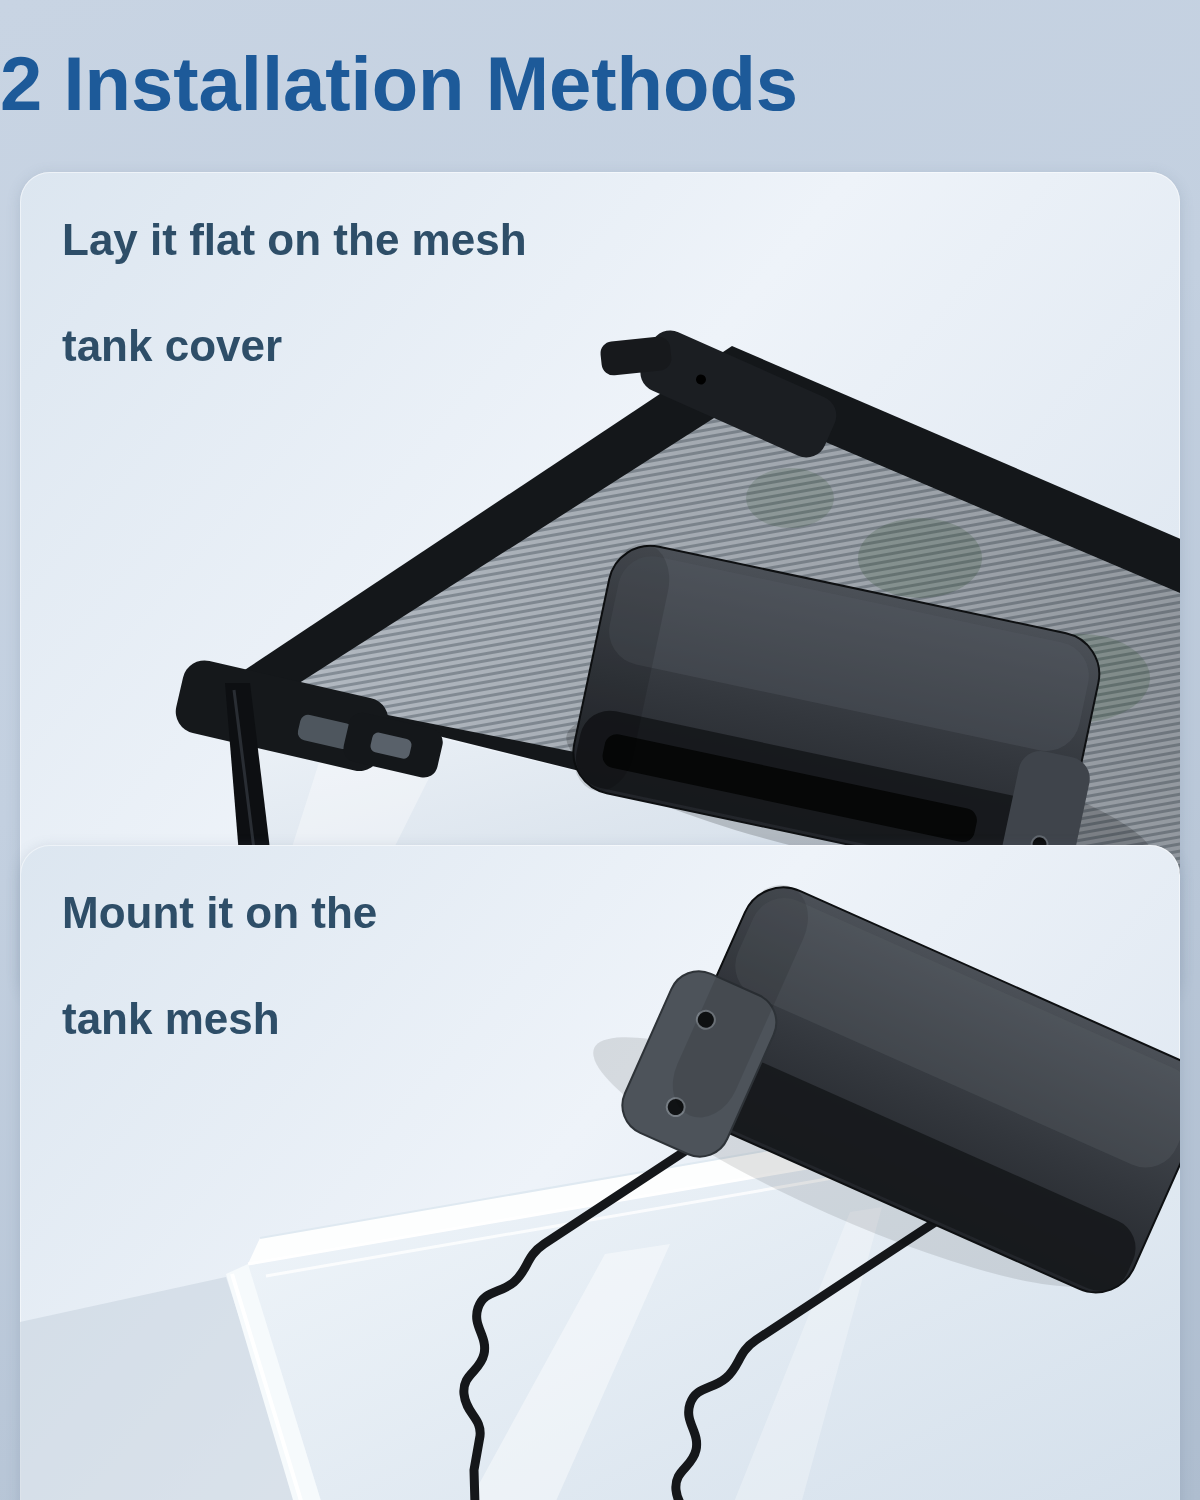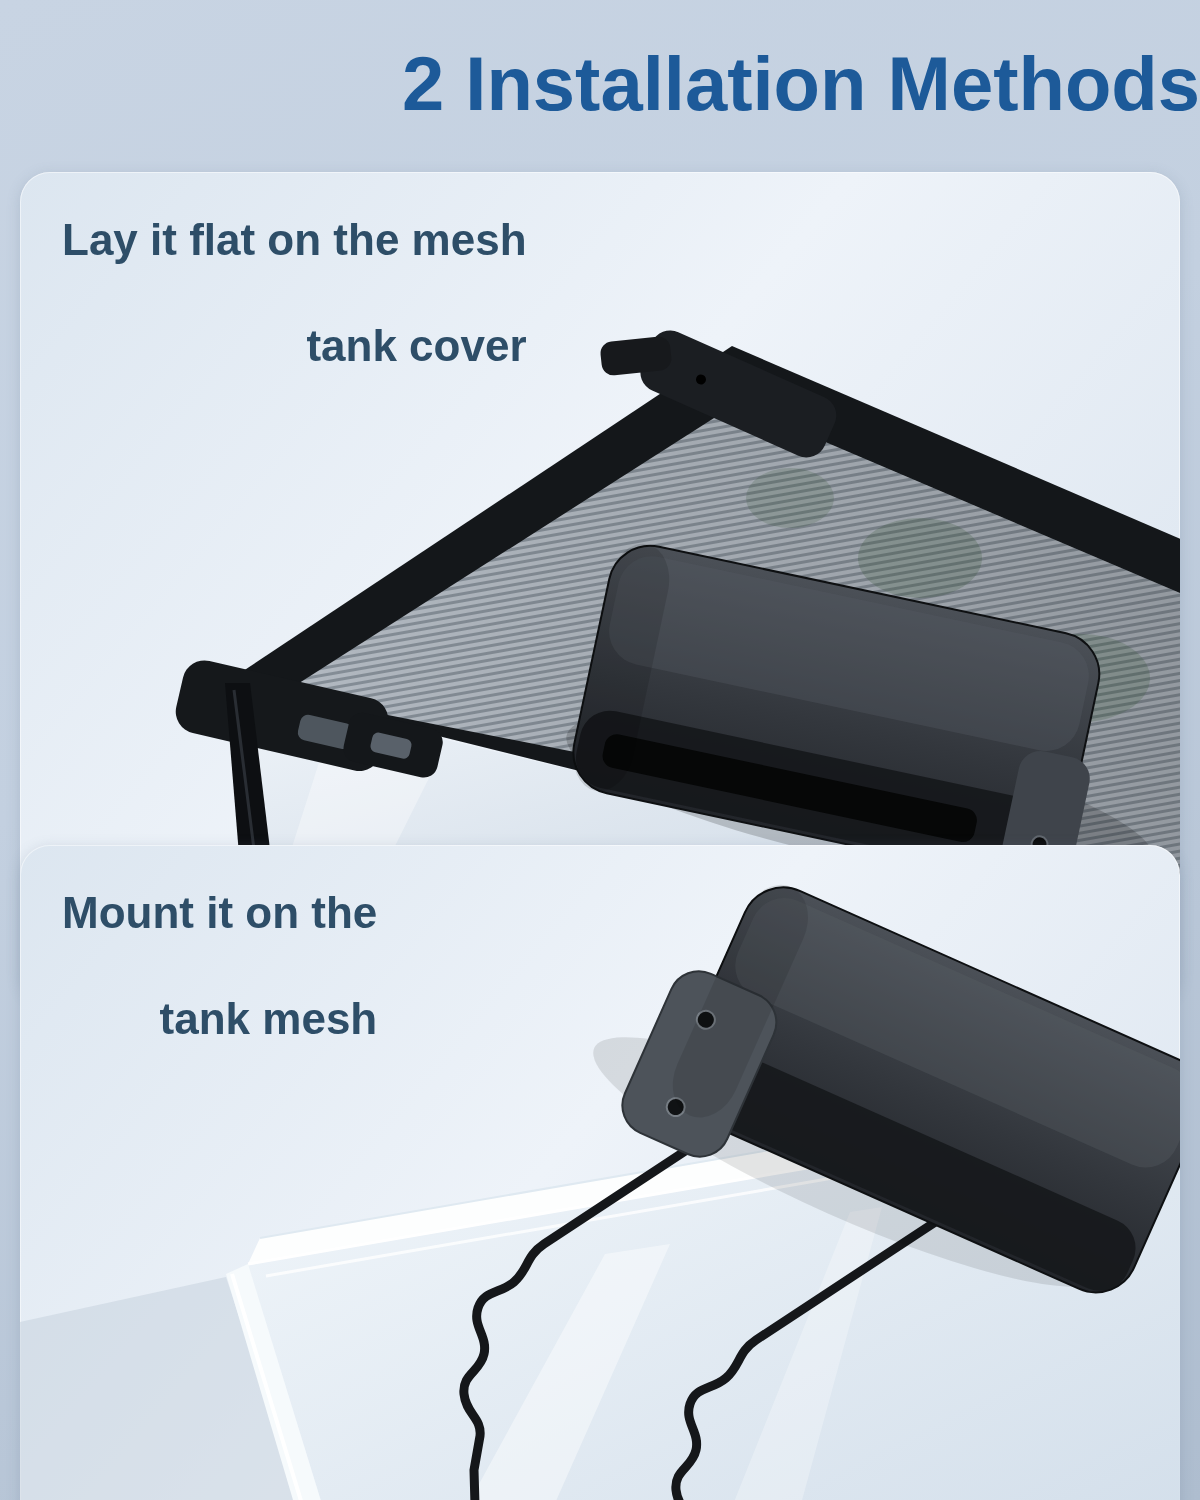--- a/index.html
+++ b/index.html
@@ -5,37 +5,37 @@
   * { margin:0; padding:0; box-sizing:border-box; }
   html,body { width:1200px; height:1500px; }
   body {
     font-family:"Liberation Sans", sans-serif;
     background:linear-gradient(155deg, var(--page-bg-top,#c8d4e3) 0%, #c3d0e0 40%, var(--page-bg-bottom,#aebdcf) 100%);
     position:relative;
     overflow:hidden;
   }
   .title {
     position:absolute; top:40px; left:0; width:100%;
-    text-align:right; font-size:76px; font-weight:bold;
+    text-align:left; font-size:76px; font-weight:bold;
     color:var(--title,#1d5a99); letter-spacing:0;
   }
   .panel {
     position:absolute; left:20px; right:20px; border-radius:30px;
     background:linear-gradient(130deg,#dce6f0 0%, var(--panel-bg,#eef3f9) 45%, #d9e3ee 100%);
     box-shadow:0 3px 14px rgba(92,112,138,.22), inset 0 0 0 1px rgba(255,255,255,.5);
     overflow:hidden;
   }
   .panel-1 { top:172px; height:830px; }
   .panel-2 { top:845px; height:729px; border-bottom-left-radius:0; border-bottom-right-radius:0; }
   .caption {
     position:absolute; left:42px; top:44px; z-index:5;
     color:var(--caption,#2e4e68); font-weight:bold;
     font-size:44px; line-height:1.1;
   }
-  .cap2 { margin-top:58px;text-align:right; }
+  .cap2 { margin-top:58px; }
   .photo { position:absolute; inset:0; width:100%; height:100%; display:block; }
 </style>
 </head>
 <body>
 
 <div class="page">
 
   <h1 class="title">2 Installation Methods</h1>
 
   <section class="panel panel-1">

